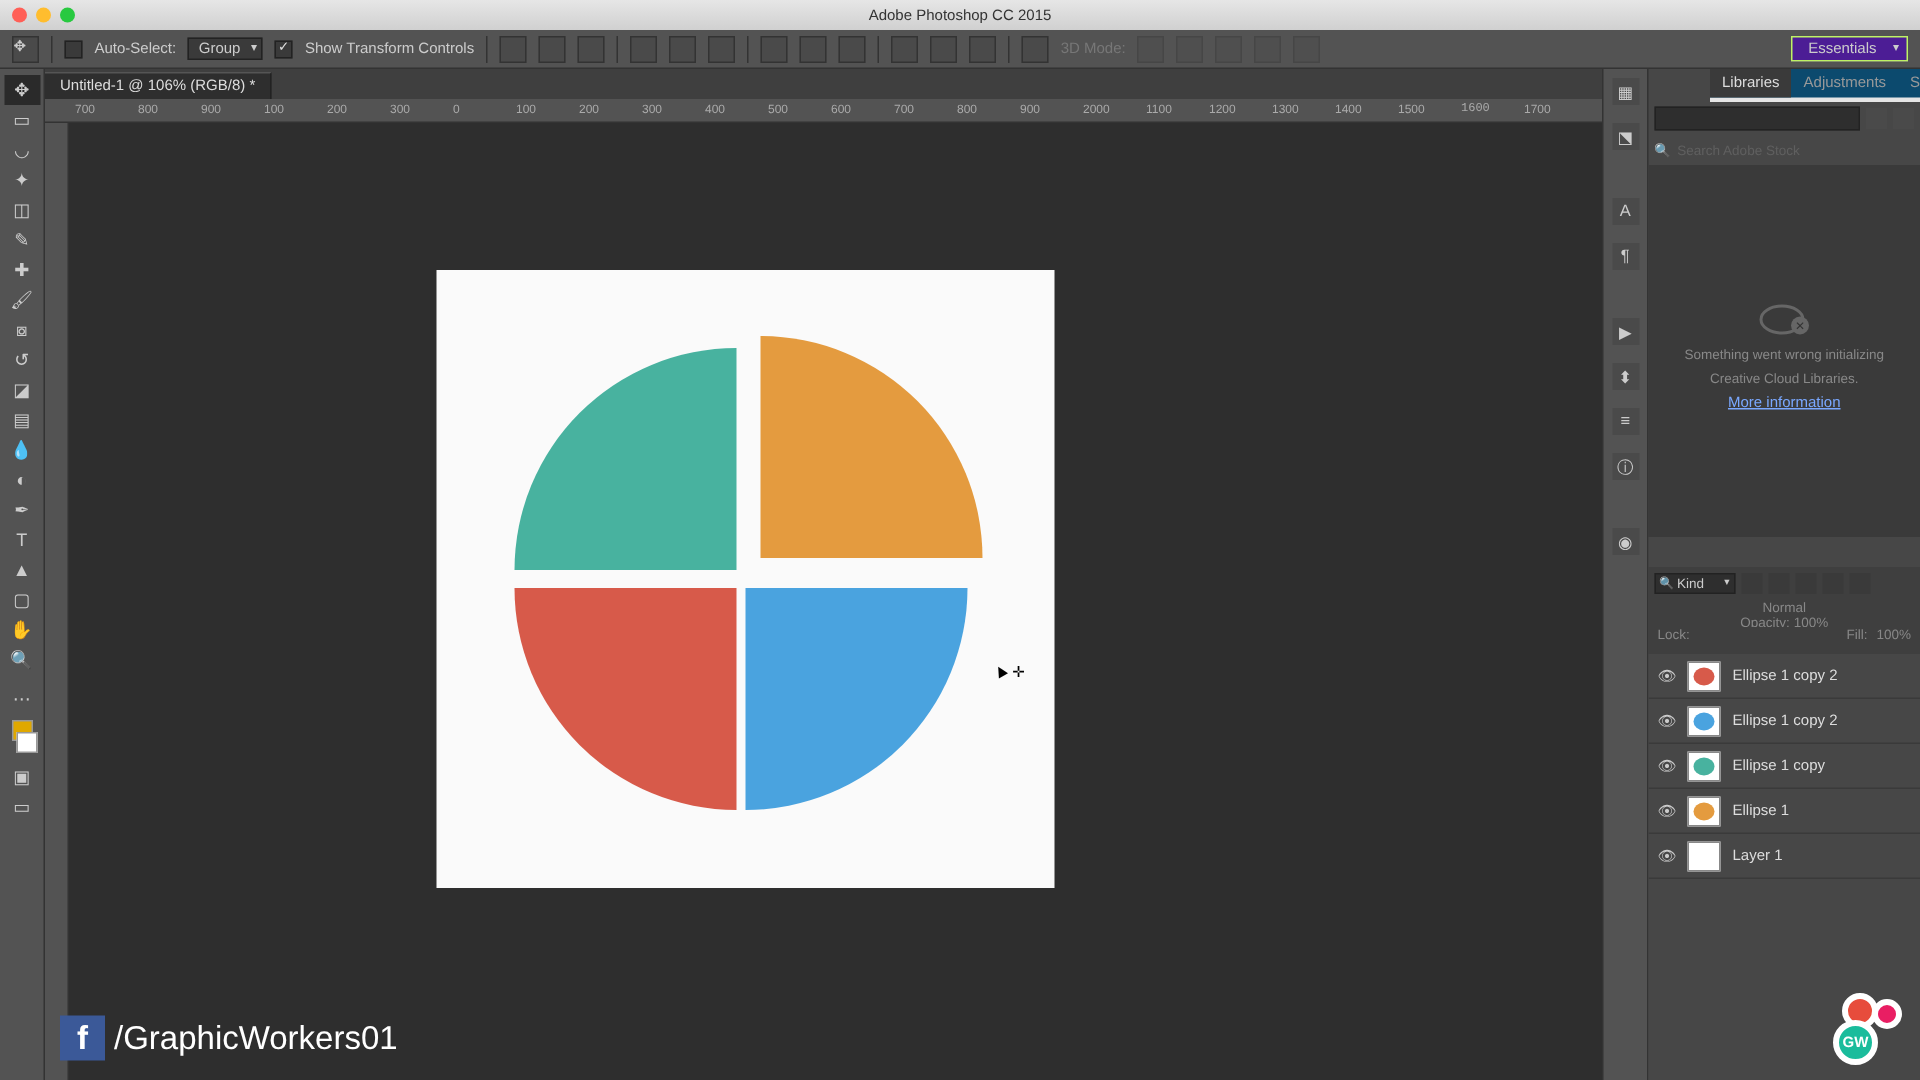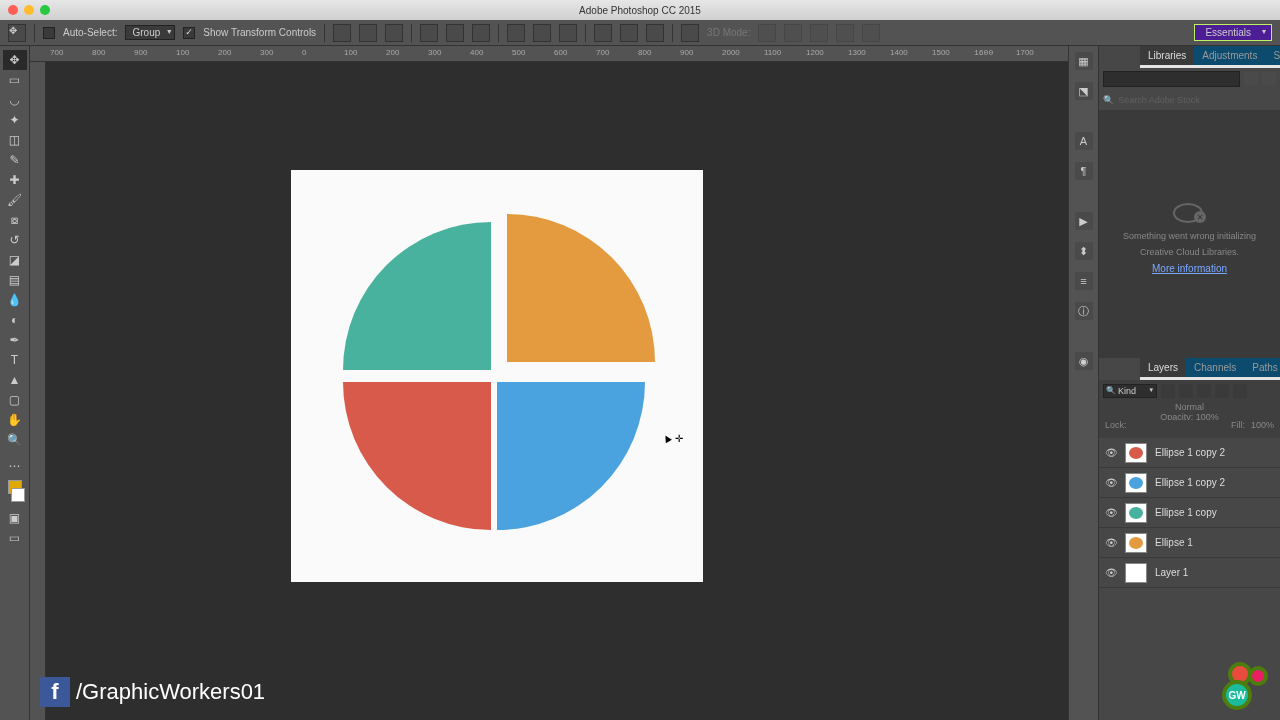--- a/index.html
+++ b/index.html
@@ -62,39 +62,39 @@
 .panel-tabs .ptab.active { background:#3a3a3a; color:#ddd;}
 .libraries-body { flex:0 0 248px; background:#3a3a3a; display:flex; flex-direction:column; align-items:center; justify-content:center; color:#888; font-size:9px; gap:6px; padding:10px; text-align:center;}
 .libraries-body a { color:#7aa8ff; text-decoration:underline; font-size:10px;}
 .lib-top { display:flex; width:100%; height:22px; align-items:center; gap:4px; padding:0 4px;}
 .lib-top .sel{ flex:1; background:#2e2e2e; height:16px; border:1px solid #222;}
 .lib-top .vbtn{ width:14px; height:14px; background:#4a4a4a;}
 .lib-search{ width:100%; height:20px; display:flex; align-items:center; gap:4px; padding:0 4px; color:#777; font-size:9px;}
 
 
 .layers-panel { flex:1; background:#474747; display:flex; flex-direction:column; }
-.layers-ctrl { height:22px; background:#3f3f3f; display:flex; align-items:center; padding:0 4px; gap:4px; font-size:9px; color:#ccc;}
+.layers-ctrl { height:22px; background:#3f3f3f; display:flex; align-items:center; padding:0 4px; gap:4px; font-size:9px; color:#ccc;margin-top:20px;}
 .layers-ctrl .kind{ background:#2e2e2e; border:1px solid #222; padding:1px 20px 1px 14px; position:relative;}
 .layers-ctrl .kind::before{content:"🔍"; position:absolute; left:2px; font-size:8px;}
 .layers-ctrl .kind::after{content:"▾"; position:absolute; right:3px; font-size:7px;}
 .layers-ctrl .fbtn{ width:14px; height:14px; background:#3a3a3a;}
 .layers-ctrl2 { height:18px; background:#3f3f3f; display:flex; align-items:center; padding:0 6px; font-size:9px; color:#888; justify-content:space-between;flex-direction:column;}
 .layers-ctrl3 { height:18px; background:#3f3f3f; display:flex; align-items:flex-start; padding:0 6px; font-size:9px; color:#888; gap:6px;}
 .layers-list { flex:1; background:#474747; overflow-y:auto;}
 .layer-row { height:30px; display:flex; align-items:center; padding:0 6px; gap:8px; font-size:10px; color:#ddd; border-bottom:1px solid #3a3a3a;}
 .layer-row .eye{ width:12px; color:#ccc; cursor:pointer;}
 .layer-row .thumb{ width:22px; height:20px; background:#fff; border:1px solid #888; position:relative;}
 
 
 .overlay-bottom { position:absolute; bottom:0; left:0; right:0; height:56px; background:rgba(0,0,0,0); display:flex; align-items:center; justify-content:space-between; padding:0 40px; }
 .overlay-bottom .subtext{ color:#fff; font-size:24px; font-weight:500;}
 .overlay-bottom .fb{ display:flex; align-items:center; gap:6px; color:#fff; font-size:22px;}
 .fb-icon{ width:30px; height:30px; background:#3b5998; display:flex; align-items:center; justify-content:center; color:#fff; font-weight:bold; font-size:22px; font-family:Arial;}
 .gw-logo{ position:absolute; right:10px; bottom:10px; width:48px; height:48px; }
-.gw-logo .c{ border-radius:50%; border:4px solid #4d7c0f; position:absolute;}
+.gw-logo .c{ border-radius:50%; border:4px solid #ffffff; position:absolute;}
 </style>
 </head>
 <body>
 
 <div class="titlebar">
   <div class="traffic">
     <div class="tl r"></div>
     <div class="tl y"></div>
     <div class="tl g"></div>
   </div>
@@ -163,20 +163,23 @@
     <div style="height:6px"></div>
     <div class="tool">⋯</div>
     <div class="swatch-fg"></div>
     <div class="swatch-bg"></div>
     <div style="height:6px"></div>
     <div class="tool">▣</div>
     <div class="tool">▭</div>
   </div>
 
   <div class="docarea">
+    <div class="doctab-row">
+      <div class="doctab">Untitled-1 @ 106% (RGB/8) *</div>
+    </div>
     <div class="ruler-h" id="ruler-h">
         <span class="tick" style="left: 20px;">700</span>
         <span class="tick" style="left: 62px;">800</span>
         <span class="tick" style="left: 104px;">900</span>
         <span class="tick" style="left: 146px;">100</span>
         <span class="tick" style="left: 188px;">200</span>
         <span class="tick" style="left: 230px;">300</span>
         <span class="tick" style="left: 272px;">0</span>
         <span class="tick" style="left: 314px;">100</span>
         <span class="tick" style="left: 356px;">200</span>
@@ -248,25 +251,20 @@
       <svg width="40" height="30">
           <ellipse cx="18" cy="18" rx="14" ry="9" fill="none" stroke="#666" stroke-width="2"></ellipse>
           <circle cx="30" cy="22" r="6" fill="#666"></circle>
           <text x="30" y="25" text-anchor="middle" fill="#333" font-size="8">✕</text>
         </svg>
       <div>Something went wrong initializing</div>
       <div>Creative Cloud Libraries.</div>
       <a href="#">More information</a>
     </div>
 
-    <div class="panel-tabs">
-      <div class="ptab active">Layers</div>
-      <div class="ptab">Channels</div>
-      <div class="ptab">Paths</div>
-    </div>
     <div class="layers-panel">
       <div class="layers-ctrl">
         <span class="kind">Kind</span>
         <span class="fbtn"></span>
         <span class="fbtn"></span>
         <span class="fbtn"></span>
         <span class="fbtn"></span>
         <span class="fbtn"></span>
       </div>
       <div class="layers-ctrl2">

